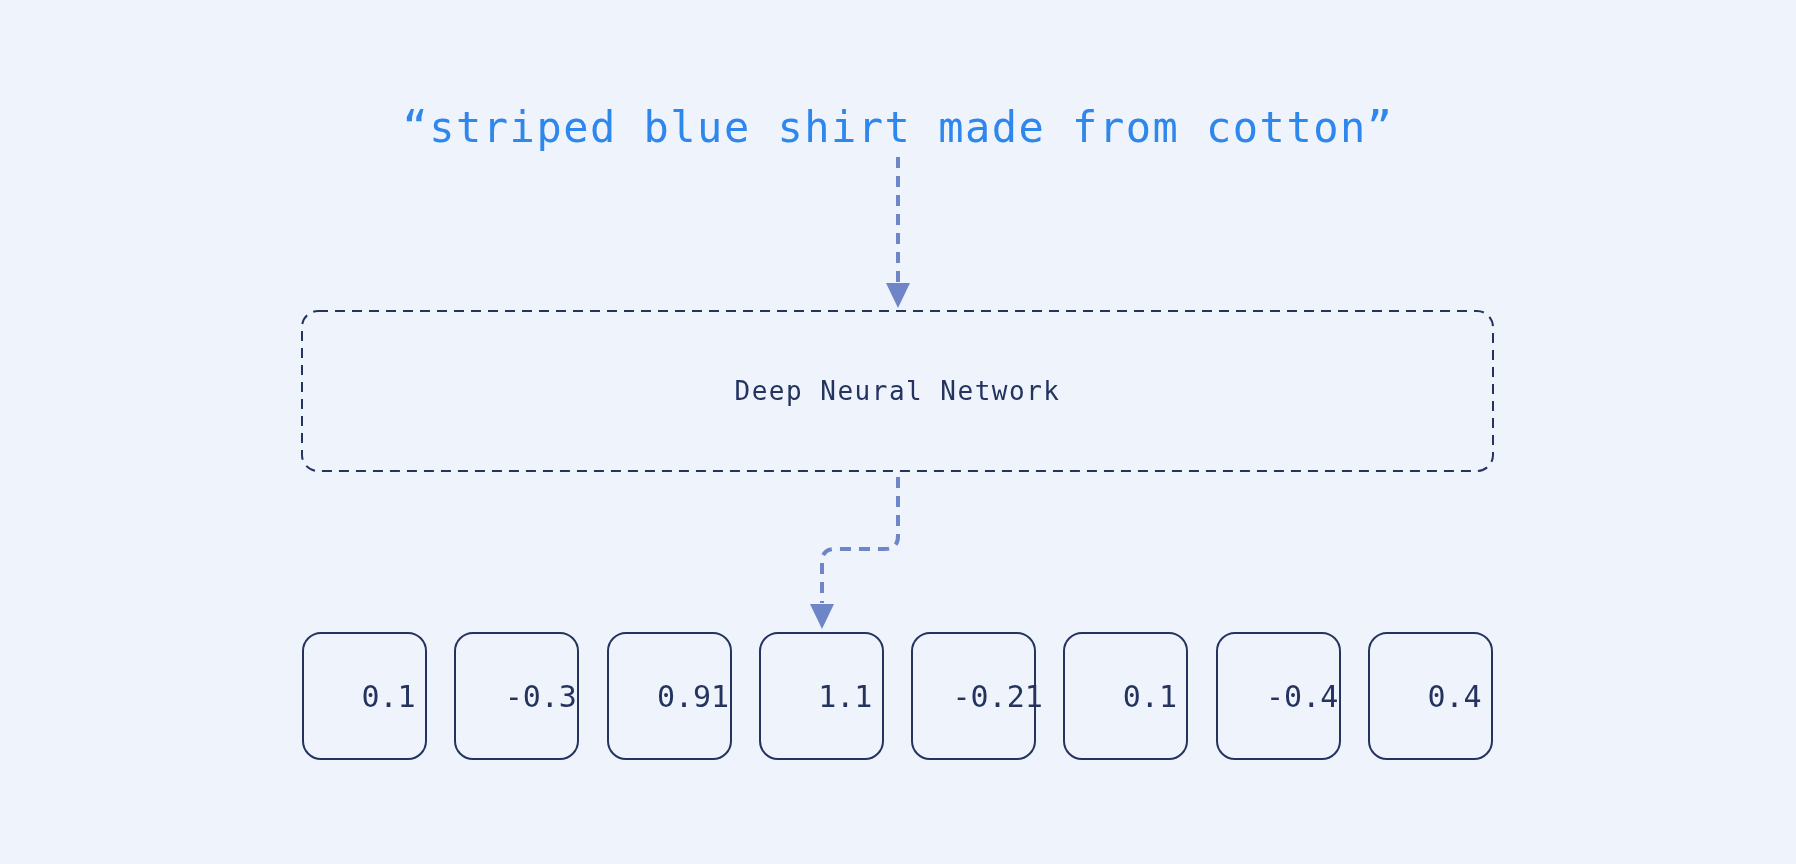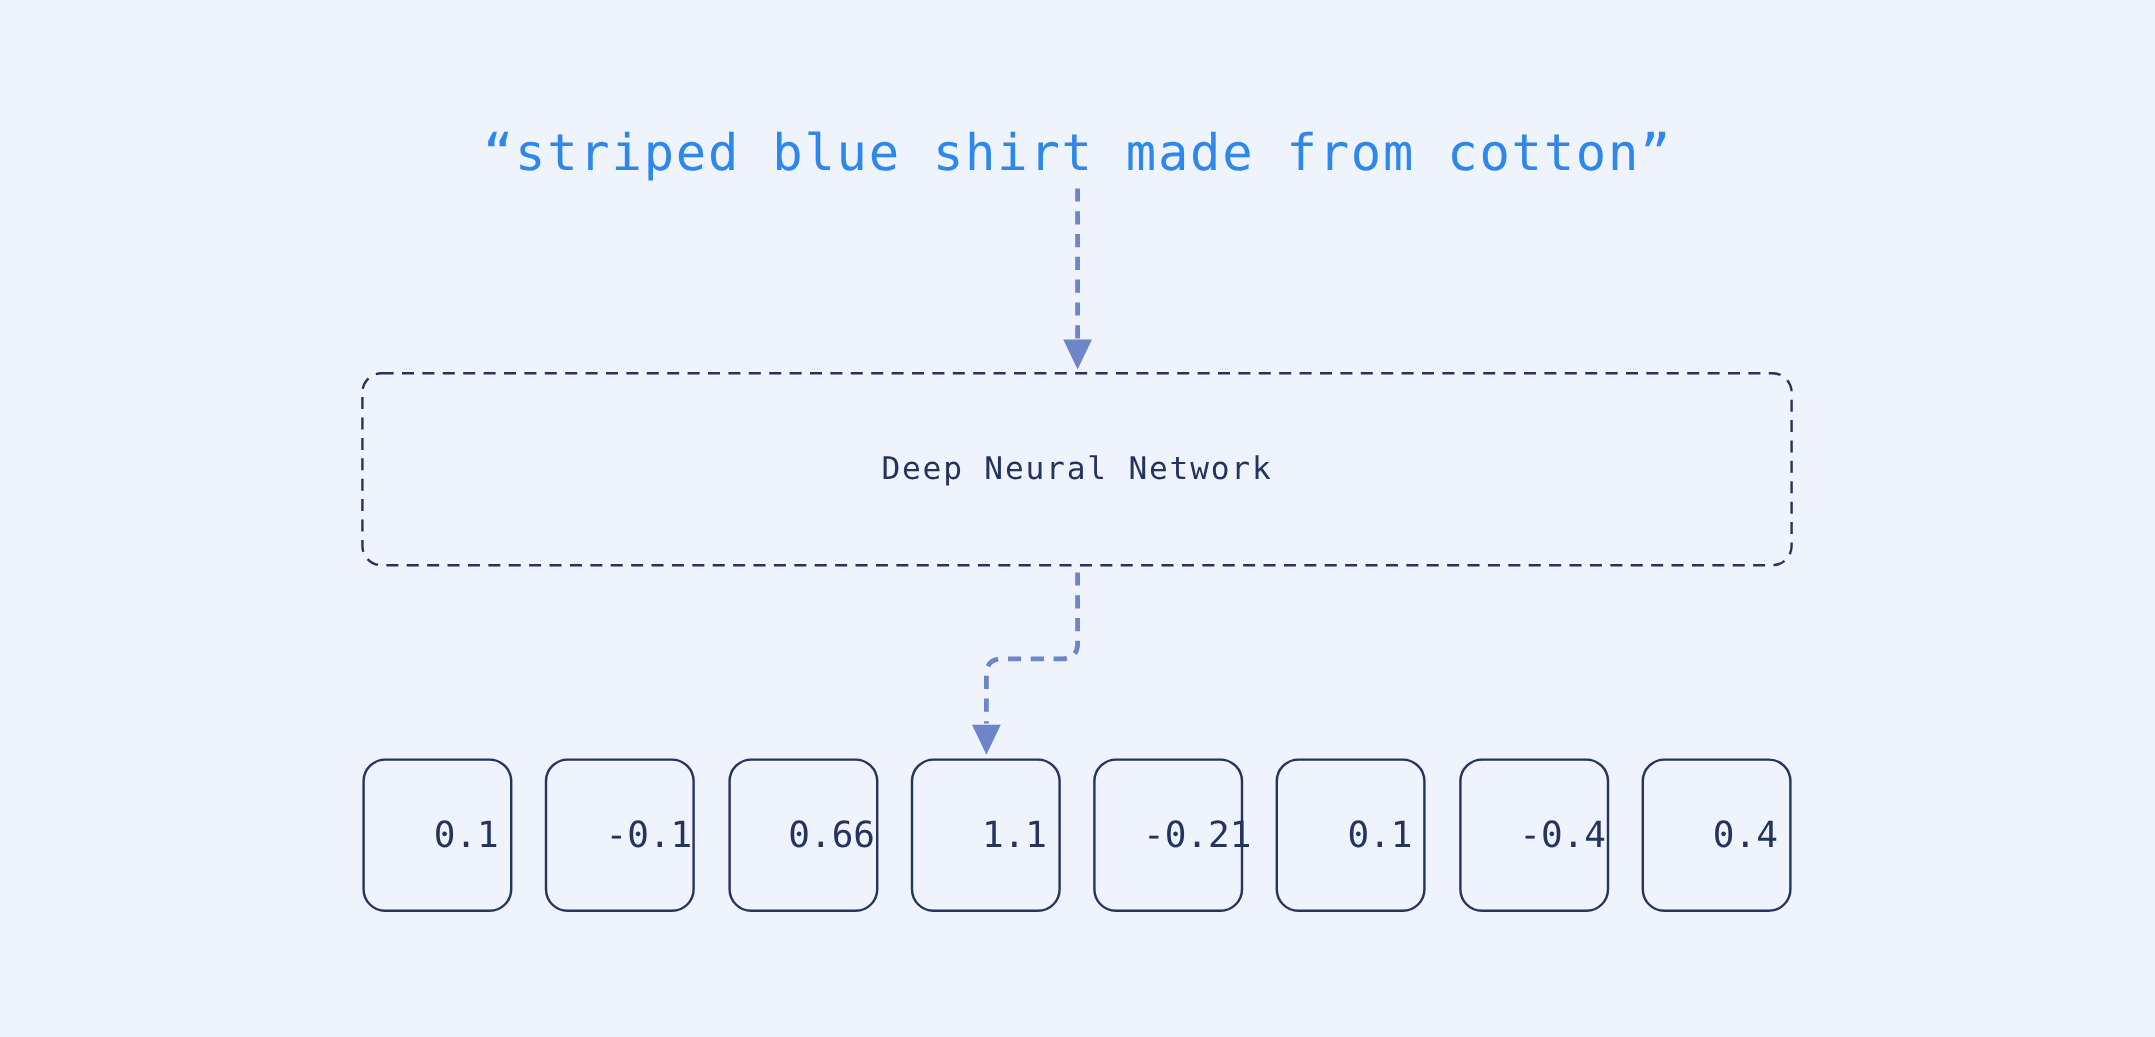--- a/index.html
+++ b/index.html
@@ -98,22 +98,22 @@
       <polygon points="822,629 810,604 834,604" fill="var(--arrow)"></polygon>
     </g>
   </svg>
 
   <div class="network-label-wrap">
     <span class="network-label">Deep Neural Network</span>
   </div>
 
   <div class="vector">
     <div class="cell">0.1</div>
-    <div class="cell">-0.1</div>
-    <div class="cell">0.66</div>
+    <div class="cell">-0.3</div>
+    <div class="cell">0.91</div>
     <div class="cell">1.1</div>
     <div class="cell">-0.21</div>
     <div class="cell">0.1</div>
     <div class="cell">-0.4</div>
     <div class="cell">0.4</div>
   </div>
 
 </div>
 
 </body></html>

